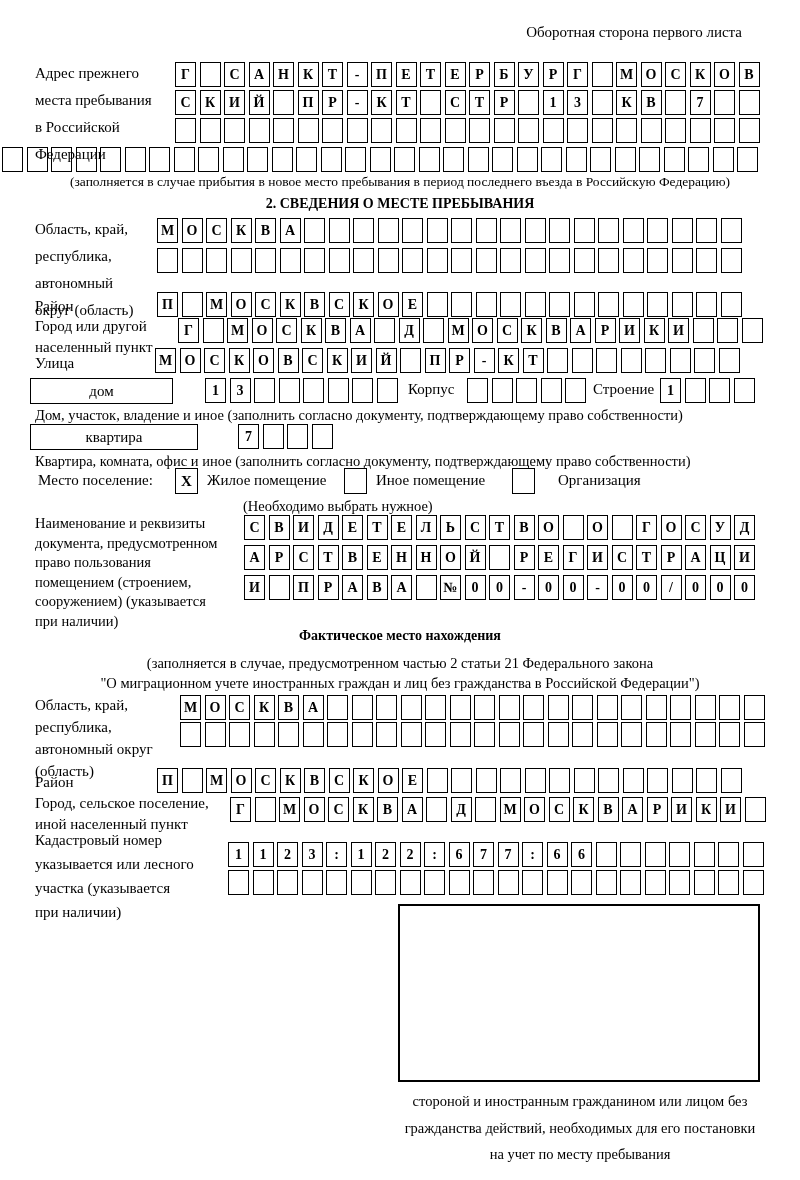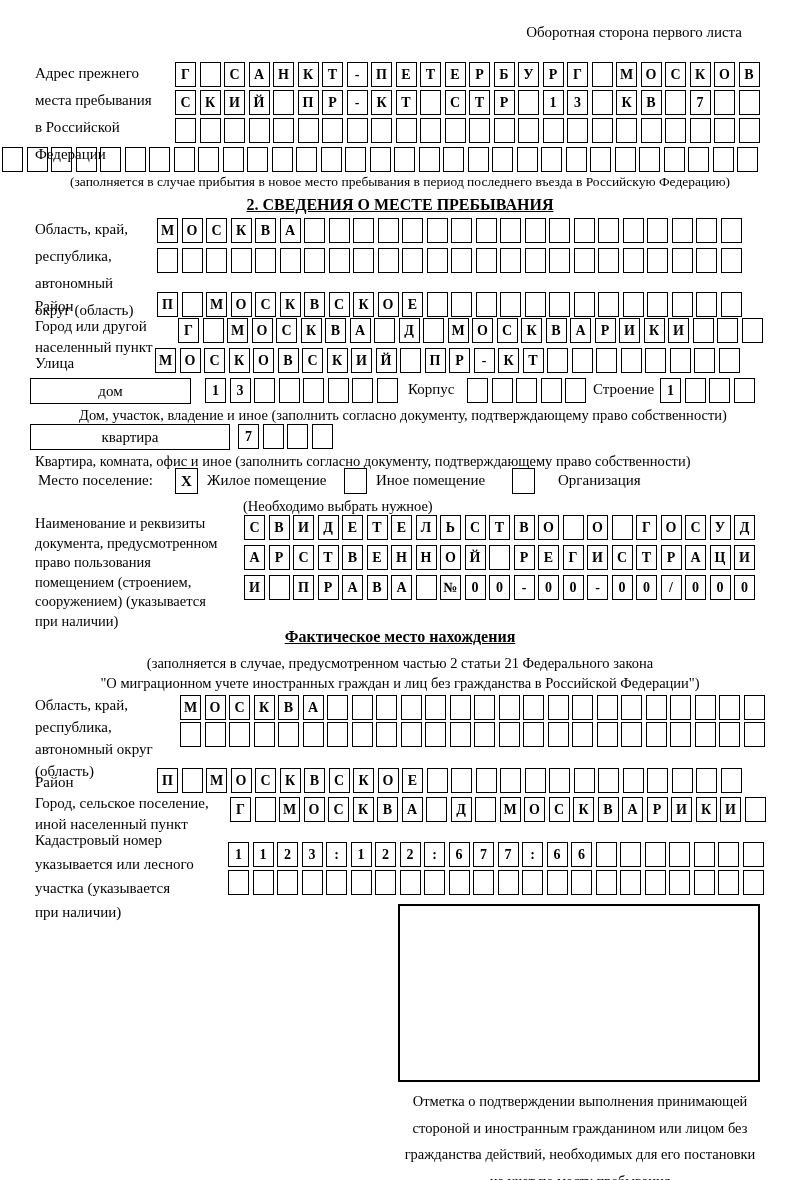--- a/index.html
+++ b/index.html
@@ -7,21 +7,21 @@
   .abs{position:absolute;}
   .cells{position:absolute;display:flex;gap:3.5px;}
   .cell{box-sizing:border-box;width:21px;height:25px;border:1.6px solid #000;
         display:flex;align-items:center;justify-content:center;
         font-size:14px;font-weight:bold;line-height:1;}
   .lbl{font-size:15px;line-height:27px;}
   .lbl div{white-space:nowrap;}
   .small{font-size:13.5px;}
   .note{font-size:14.5px;}
   .center{left:0;width:800px;text-align:center;}
-  .title{font-weight:bold;font-size:16px;text-decoration:underline;}
+  .title{font-weight:bold;font-size:14px;}
   .widebox{box-sizing:border-box;border:1.7px solid #000;height:26px;
            display:flex;align-items:center;justify-content:center;font-size:15px;}
   .cbox{box-sizing:border-box;width:23px;height:26px;border:1.7px solid #000;
         display:flex;align-items:center;justify-content:center;font-size:15px;font-weight:bold;}
   .stamp{box-sizing:border-box;border:2px solid #000;background:#fff;}
   .cap{ text-align:center;font-size:14.5px;line-height:26.5px;}
 </style>
 </head>
 <body>
 
@@ -287,21 +287,21 @@
     <span class="cell"></span>
     <span class="cell"></span>
     <span class="cell"></span>
     <span class="cell"></span>
     <span class="cell"></span>
     <span class="cell"></span>
     <span class="cell"></span>
     <span class="cell"></span>
   </div>
 
-<div class="abs widebox" style="left:30px;top:378px;width:161px;">дом</div>
+<div class="abs widebox" style="left:30px;top:378px;width:143px;">дом</div>
 <div class="cells" style="left:205px;top:378px;">
     <span class="cell">1</span>
     <span class="cell">3</span>
     <span class="cell"></span>
     <span class="cell"></span>
     <span class="cell"></span>
     <span class="cell"></span>
     <span class="cell"></span>
     <span class="cell"></span>
   </div>
@@ -313,23 +313,23 @@
     <span class="cell"></span>
     <span class="cell"></span>
   </div>
 <div class="abs" style="left:593px;top:381px;font-size:15px;">Строение</div>
 <div class="cells" style="left:660px;top:378px;">
     <span class="cell">1</span>
     <span class="cell"></span>
     <span class="cell"></span>
     <span class="cell"></span>
   </div>
-<div class="abs note" style="left:35px;top:407px;margin-left:44px;">Дом, участок, владение и иное (заполнить согласно документу, подтверждающему право собственности)</div>
-
-<div class="abs widebox" style="left:30px;top:424px;width:200px;">квартира</div>
+<div class="abs note" style="left:35px;top:407px;">Дом, участок, владение и иное (заполнить согласно документу, подтверждающему право собственности)</div>
+
+<div class="abs widebox" style="left:30px;top:424px;width:168px;">квартира</div>
 <div class="cells" style="left:238px;top:424px;">
     <span class="cell">7</span>
     <span class="cell"></span>
     <span class="cell"></span>
     <span class="cell"></span>
   </div>
 <div class="abs note" style="left:35px;top:453px;">Квартира, комната, офис и иное (заполнить согласно документу, подтверждающему право собственности)</div>
 
 <div class="abs" style="left:38px;top:472px;font-size:15px;">Место поселение:</div>
 <div class="abs cbox" style="left:175px;top:468px;">X</div>
@@ -588,17 +588,16 @@
     <span class="cell"></span>
     <span class="cell"></span>
     <span class="cell"></span>
     <span class="cell"></span>
     <span class="cell"></span>
     <span class="cell"></span>
   </div>
 
 <div class="abs stamp" style="left:398px;top:904px;width:362px;height:178px;"></div>
 <div class="abs cap" style="left:385px;top:1088px;width:390px;">
-  <div>Отметка о подтверждении выполнения принимающей</div>
   <div>стороной и иностранным гражданином или лицом без</div>
   <div>гражданства действий, необходимых для его постановки</div>
   <div>на учет по месту пребывания</div>
 </div>
 
 </body></html>

